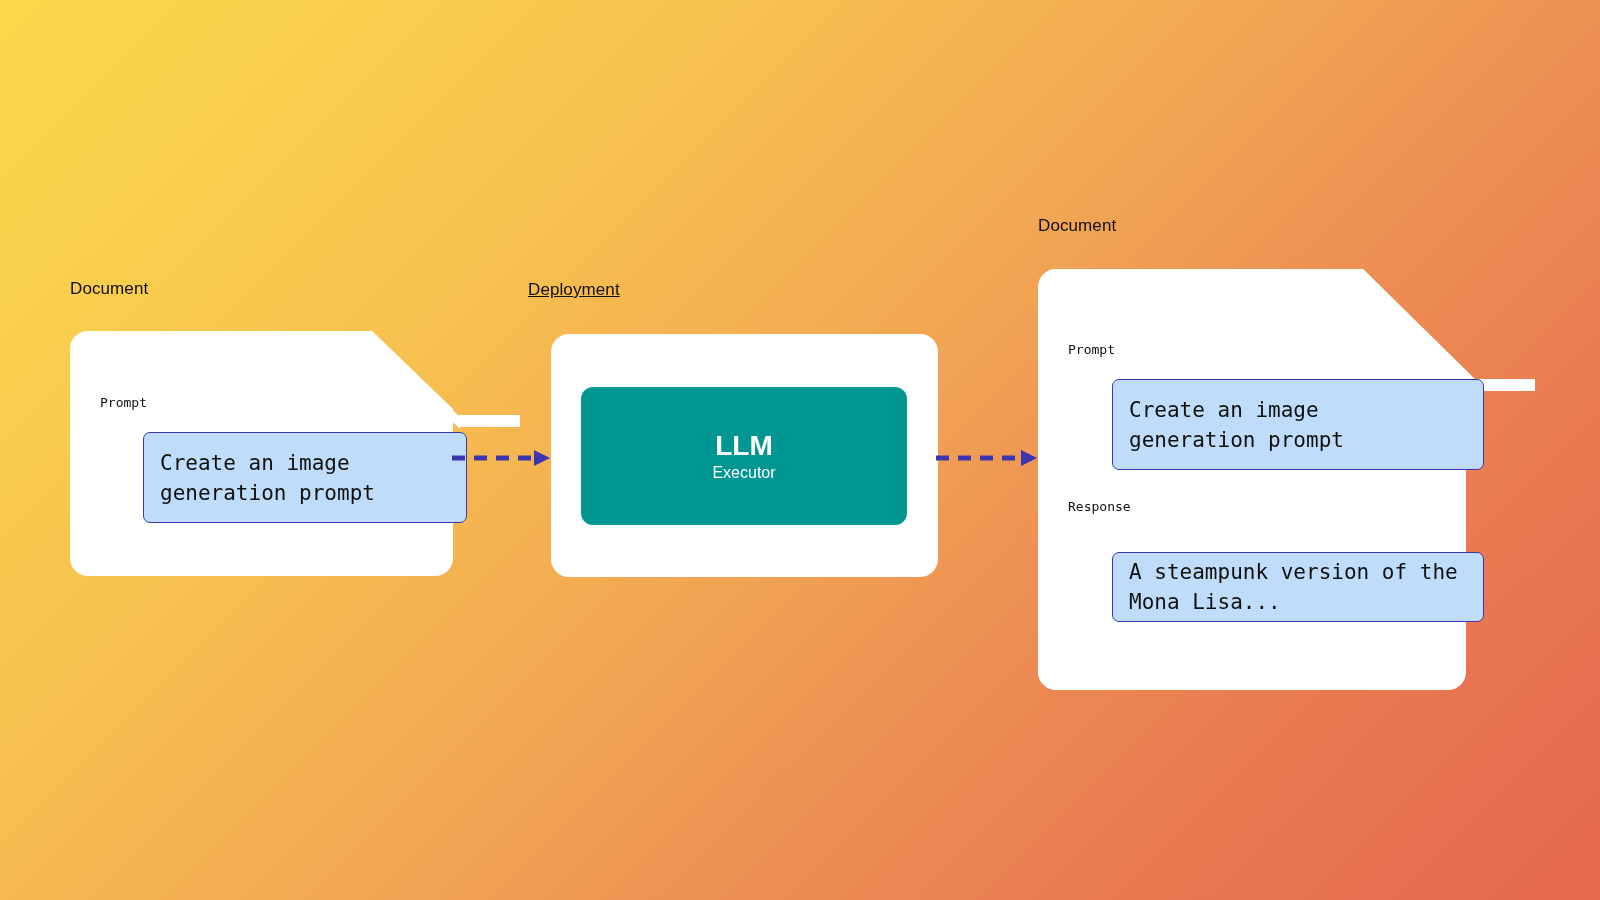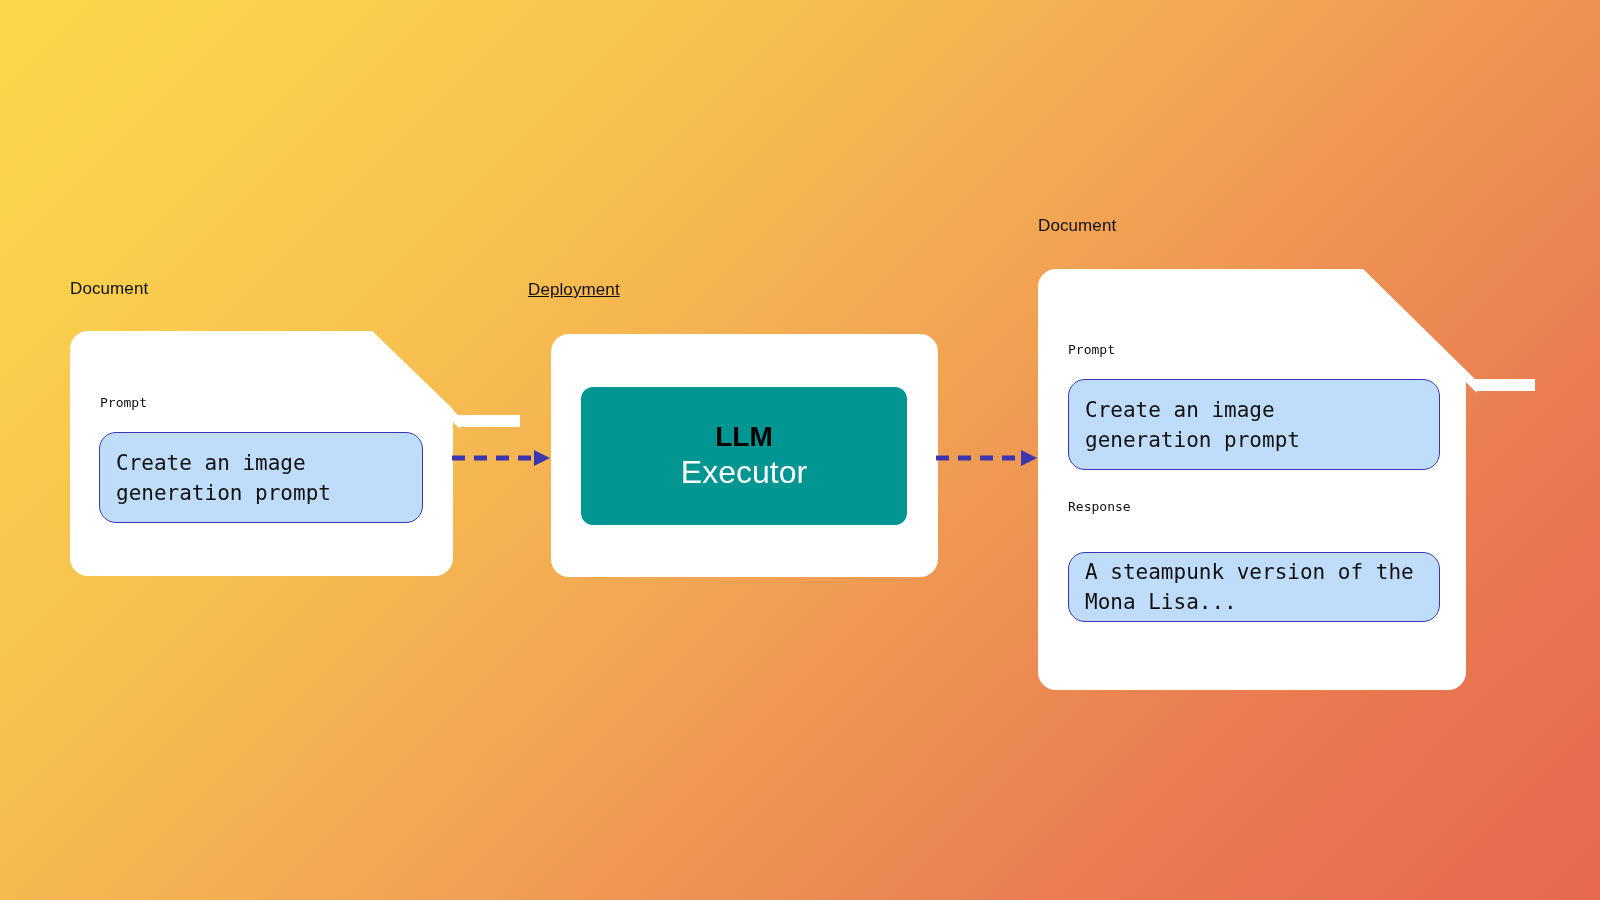--- a/index.html
+++ b/index.html
@@ -70,24 +70,25 @@
     font-size: 13px;
     font-weight: 400;
     color: #11100f;
     white-space: nowrap;
     line-height: 1;
   }
   .value-box {
     position: absolute;
     background: #bfddfb;
     border: 1.6px solid #3b36b0;
-    border-radius: 17px;
+    border-radius: 7px;
     box-sizing: border-box;
     display: flex;
     align-items: center;
+    margin-left: 44px;
   }
   .value-text {
     font-family: "DejaVu Sans Mono", "Liberation Mono", monospace;
     font-size: 21px;
     line-height: 30px;
     color: #11100f;
     white-space: pre;
     padding-left: 16px;
   }
 
@@ -99,26 +100,26 @@
     display: flex;
     flex-direction: column;
     align-items: center;
     justify-content: center;
     box-sizing: border-box;
   }
   .exec-title {
     font-family: "Liberation Sans", sans-serif;
     font-size: 28px;
     font-weight: 700;
-    color: #000000;
+    color: #ffffff;
     line-height: 1.15;
   }
   .exec-sub {
     font-family: "Liberation Sans", sans-serif;
-    font-size: 32px;
+    font-size: 16px;
     font-weight: 400;
     color: #ffffff;
     line-height: 1.2;
   }
 
   
   .connector {
     position: absolute;
   }
   .connector svg {

